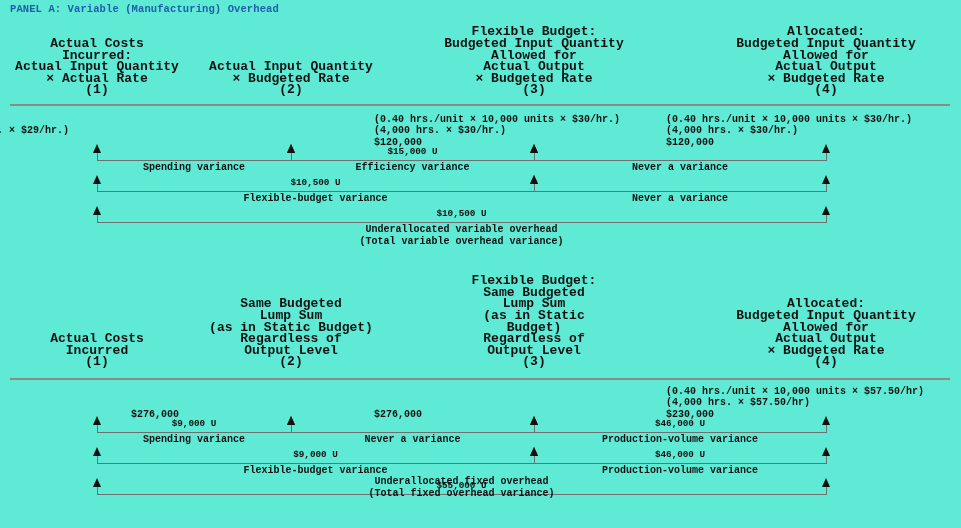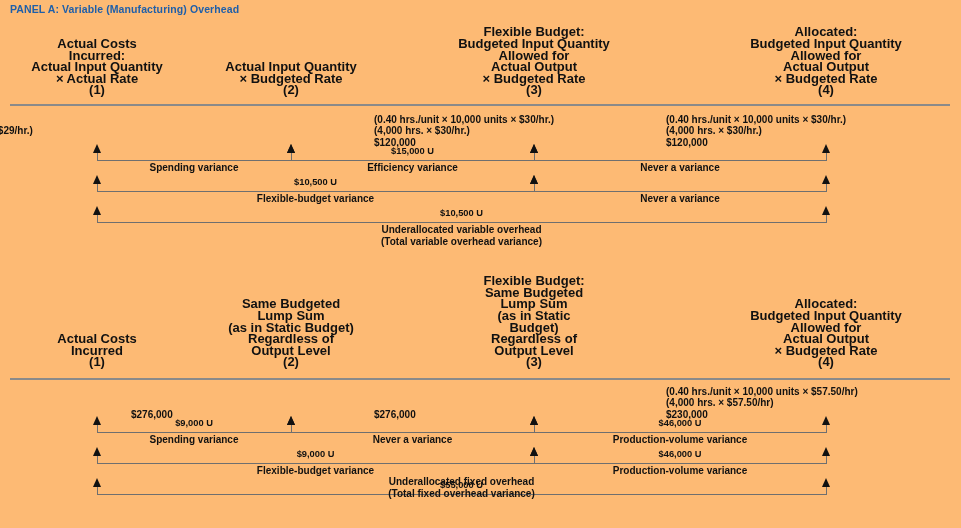--- a/index.html
+++ b/index.html
@@ -9,21 +9,22 @@
   }
   body {
     font-family: "Liberation Sans", sans-serif;
     color: #000000;
   }
   #page {
     position: relative;
     width: 961px;
     height: 528px;
     overflow: hidden;
-    background: #fdba74;
+    background: #5eead4;
+    font-family: Liberation Mono, monospace;
   }
 
   
   .panel-title {
     position: absolute;
     font-size: 10.5px;
     font-weight: bold;
     color: #1f5fa9;
     letter-spacing: 0.1px;
     white-space: nowrap;

